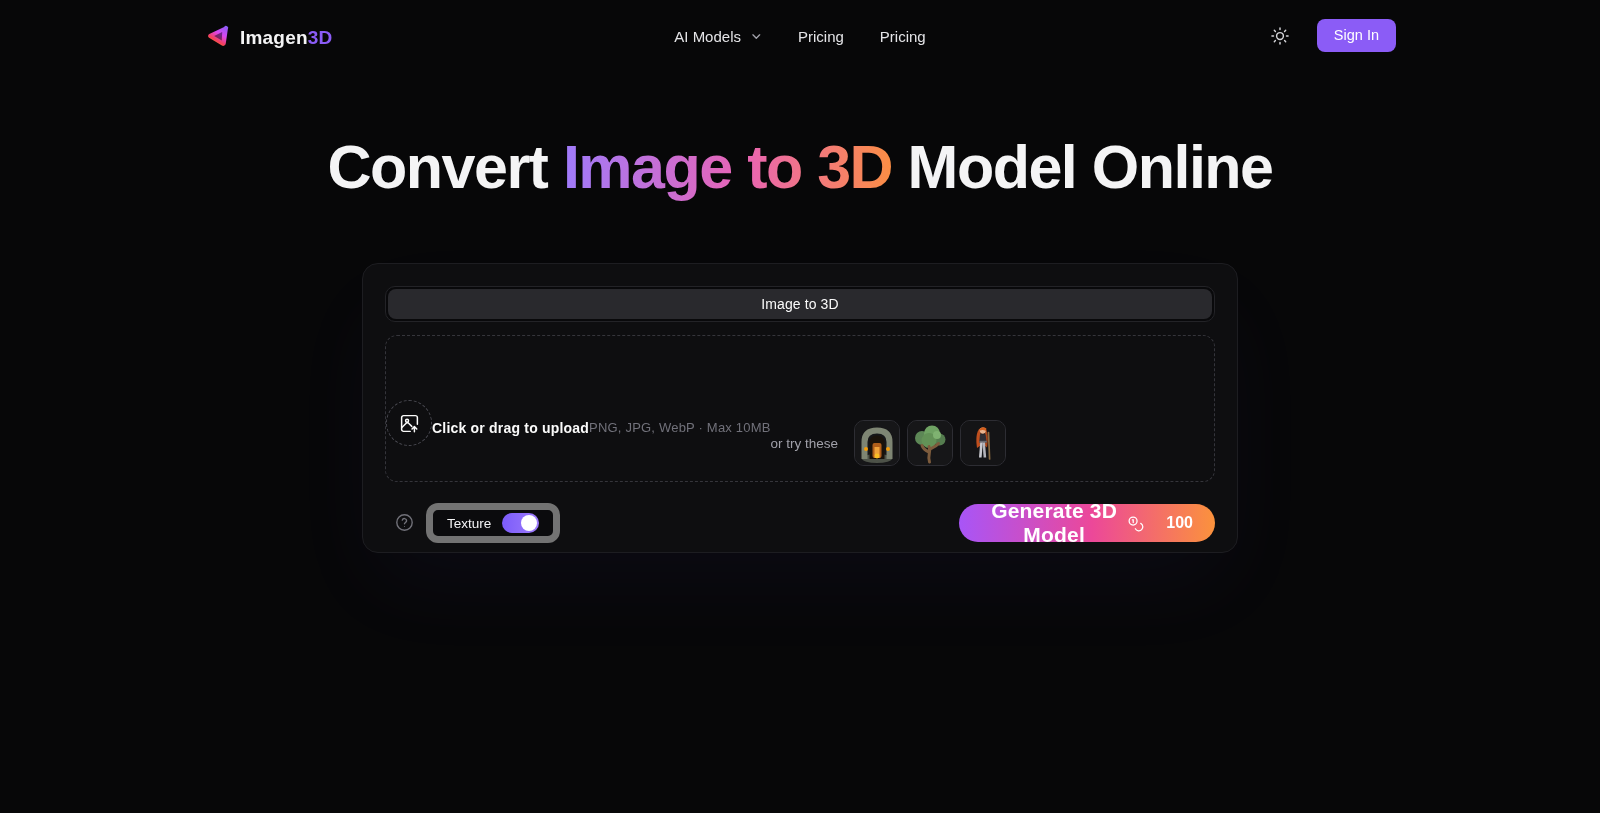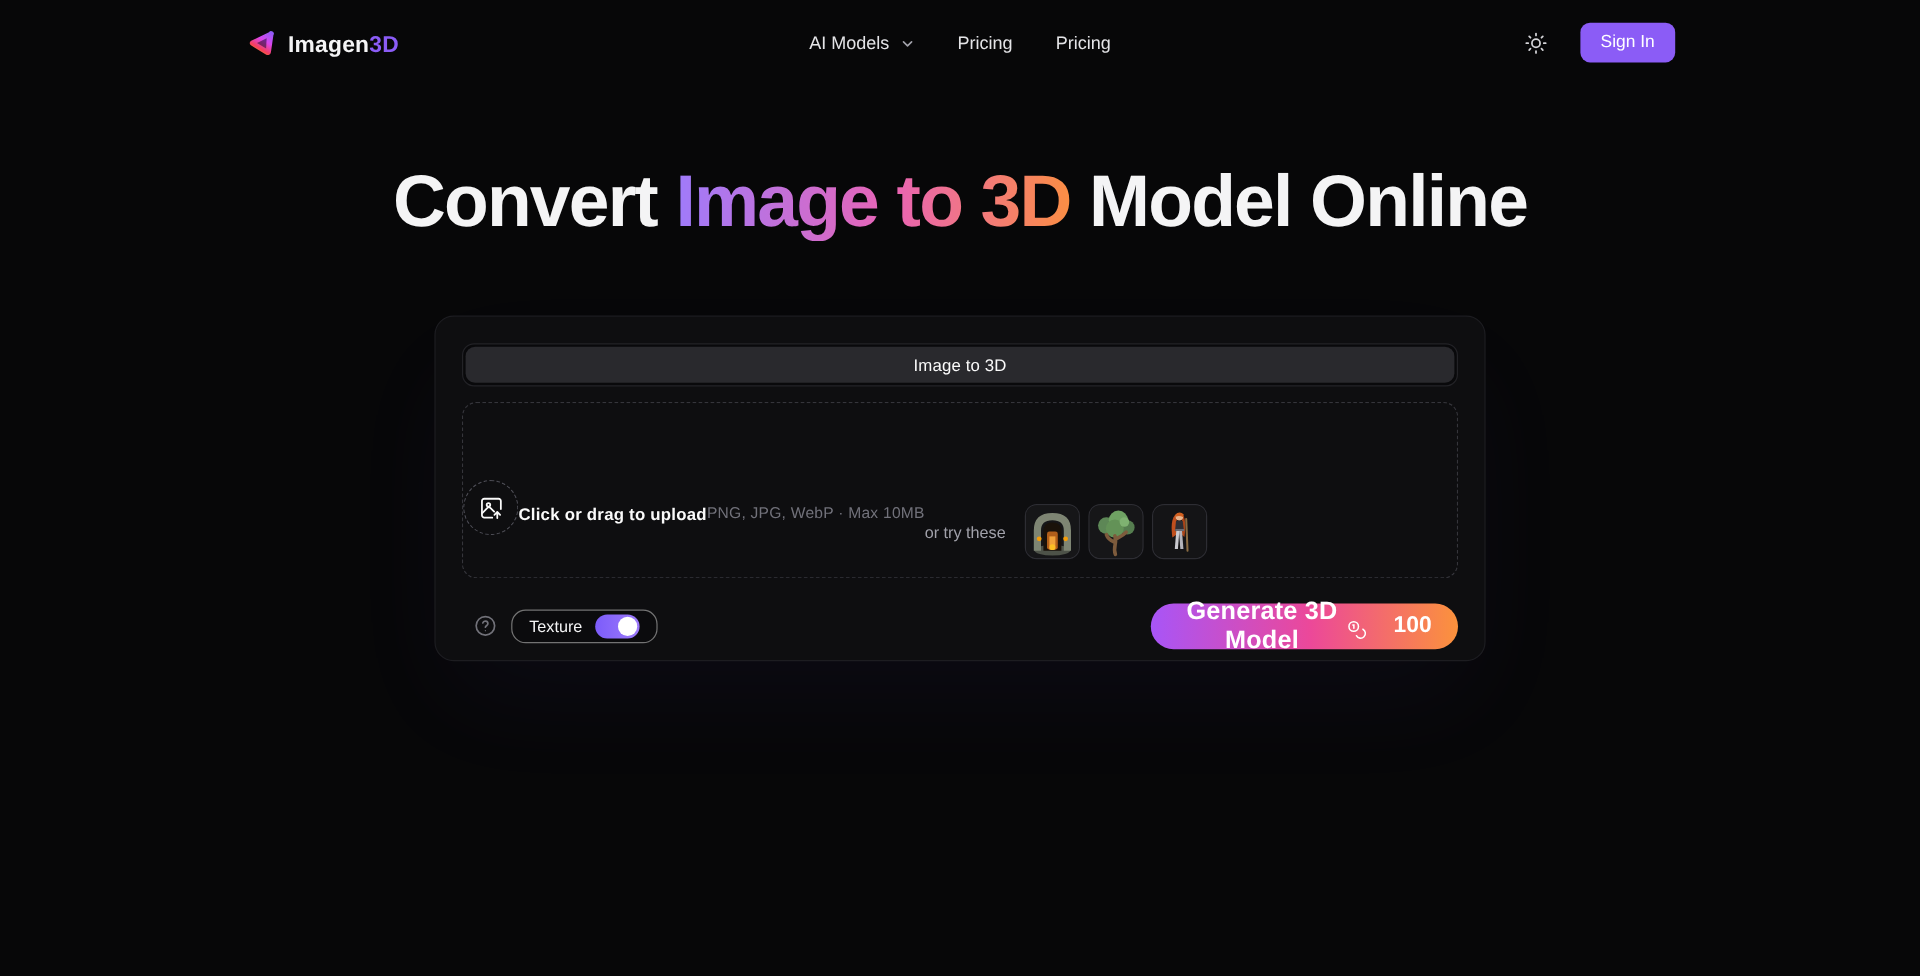--- a/index.html
+++ b/index.html
@@ -101,41 +101,41 @@
     background: #0b0b0d; border-radius: 10px; padding: 3px; height: 40px;
   }
   .seg-item {
     height: 34px; padding: 0 16px; border-radius: 8px;
     font-size: 14.5px; color: #9ca3af; display: flex; align-items: center;
   }
   .seg-item.active { background: #2a2052; color: #a78bfa; font-weight: 500; }
   .help-btn { margin-left: 9px; width: 22px; height: 22px; color: #717179; display: flex; }
   .help-btn svg { width: 21px; height: 21px; }
   .texture-pill {
-    margin-left: 10px; height: 28px; padding: 0 14px;
-    border: 1px solid #737373; border-radius: 12px; background: #0b0b0d;
+    margin-left: 10px; height: 40px; padding: 0 14px;
+    border: 7px solid #737373; border-radius: 12px; background: #0b0b0d;
     display: flex; align-items: center; gap: 11px;
   }
   .texture-label { font-size: 13.5px; font-weight: 500; color: #f4f4f5; }
   .switch {
     width: 37px; height: 20px; border-radius: 10px; position: relative;
     background: linear-gradient(90deg, #7c5cfa, #9d7bfa);
   }
   .switch .knob {
     position: absolute; top: 2px; right: 2px; width: 16px; height: 16px;
     border-radius: 50%; background: #fff;
   }
   .generate-btn {
     margin-left: auto; width: 256px; height: 38px; border-radius: 19px;
     background: linear-gradient(90deg, #a855f7 0%, #ec4899 52%, #fb923c 100%);
     display: flex; align-items: center; justify-content: space-between;
     padding: 0 22px; color: #fff;
   }
   .generate-label { font-size: 21px; font-weight: 700; letter-spacing: .2px; }
-  .credits { display: flex; align-items: flex-end; gap: 22px; font-size: 19px; font-weight: 700; }
+  .credits { display: flex; align-items: center; gap: 22px; font-size: 16px; font-weight: 700; }
   .credits svg { width: 17px; height: 17px; }
 </style>
 </head>
 <body>
 
 <div>
 
   <header>
     <div class="nav-inner">
       <div class="brand">

